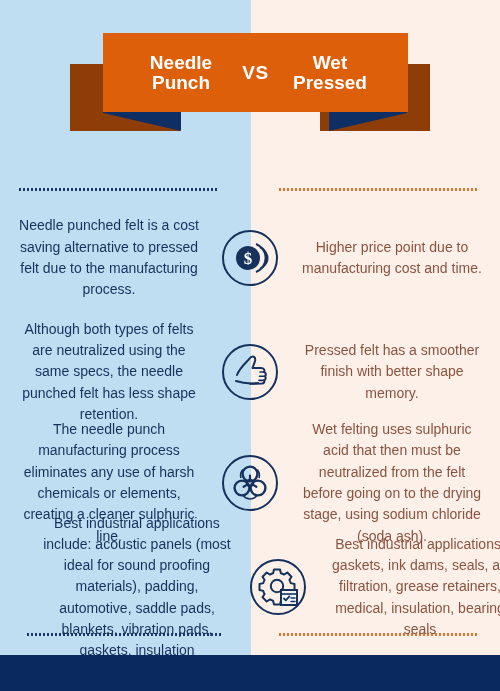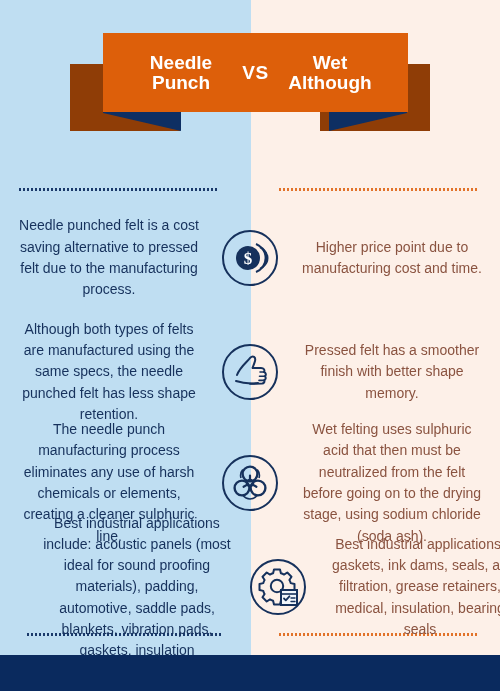--- a/index.html
+++ b/index.html
@@ -176,21 +176,21 @@
     <div class="ribbon-tail left"></div>
     <div class="ribbon-tail right"></div>
     <div class="ribbon-fold left"></div>
     <div class="ribbon-fold right"></div>
 
     <div class="ribbon-main">
       <div class="ribbon-title">Needle
 Punch</div>
       <div class="ribbon-vs">VS</div>
       <div class="ribbon-title">Wet
-Although</div>
+Pressed</div>
     </div>
   </div>
 
   <div class="dots navy top-left"></div>
   <div class="dots orange top-right"></div>
   <div class="dots navy bot-left"></div>
   <div class="dots orange bot-right"></div>
 
   <div class="row row-1">
     <div class="cell left">Needle punched felt is a cost saving alternative to pressed felt due to the manufacturing process.</div>
@@ -201,21 +201,21 @@
         <path d="M40 19 A12.5 12.5 0 0 1 40 41" fill="none" stroke="#16315c" stroke-width="2"></path>
         <path d="M43.5 22 A10 10 0 0 1 43.5 38" fill="none" stroke="#16315c" stroke-width="2"></path>
         <circle cx="28" cy="30" r="12" fill="#16315c"></circle>
         <text x="28" y="35.5" text-anchor="middle" font-family="'Liberation Serif', serif" font-size="17" font-weight="bold" fill="#ffffff">$</text>
       </svg>
     </div>
     <div class="cell right">Higher price point due to manufacturing cost and time.</div>
   </div>
 
   <div class="row row-2">
-    <div class="cell left">Although both types of felts are manufactured using the same specs, the needle punched felt has less shape retention.</div>
+    <div class="cell left">Although both types of felts are neutralized using the same specs, the needle punched felt has less shape retention.</div>
     <div class="icon-cell">
       <svg class="icon-svg" width="60" height="60" viewBox="0 0 60 60">
         <circle cx="30" cy="30" r="27" fill="none" stroke="#16315c" stroke-width="2"></circle>
         <path d="M16 39 C22 41 30 42 38 41" fill="none" stroke="#16315c" stroke-width="2" stroke-linecap="round"></path>
         <path d="M17 33 C20 25 27 20 30 16 C33 13 36 15 35 19 C34.3 22 33 24 32.5 26 L41 26
                  C44 26 45 28 44 30 C46 30.5 46.5 33 44.8 34.3 C46.2 35.3 46 37.6 44 38.4
                  C45 39.6 44 41.4 42 41.5 L30 41.8" fill="none" stroke="#16315c" stroke-width="2" stroke-linecap="round" stroke-linejoin="round"></path>
         <path d="M40 30 L44 30 M39.5 34.2 L44.8 34.2 M39 38.4 L44 38.4" fill="none" stroke="#16315c" stroke-width="1.6" stroke-linecap="round"></path>
       </svg>
     </div>

